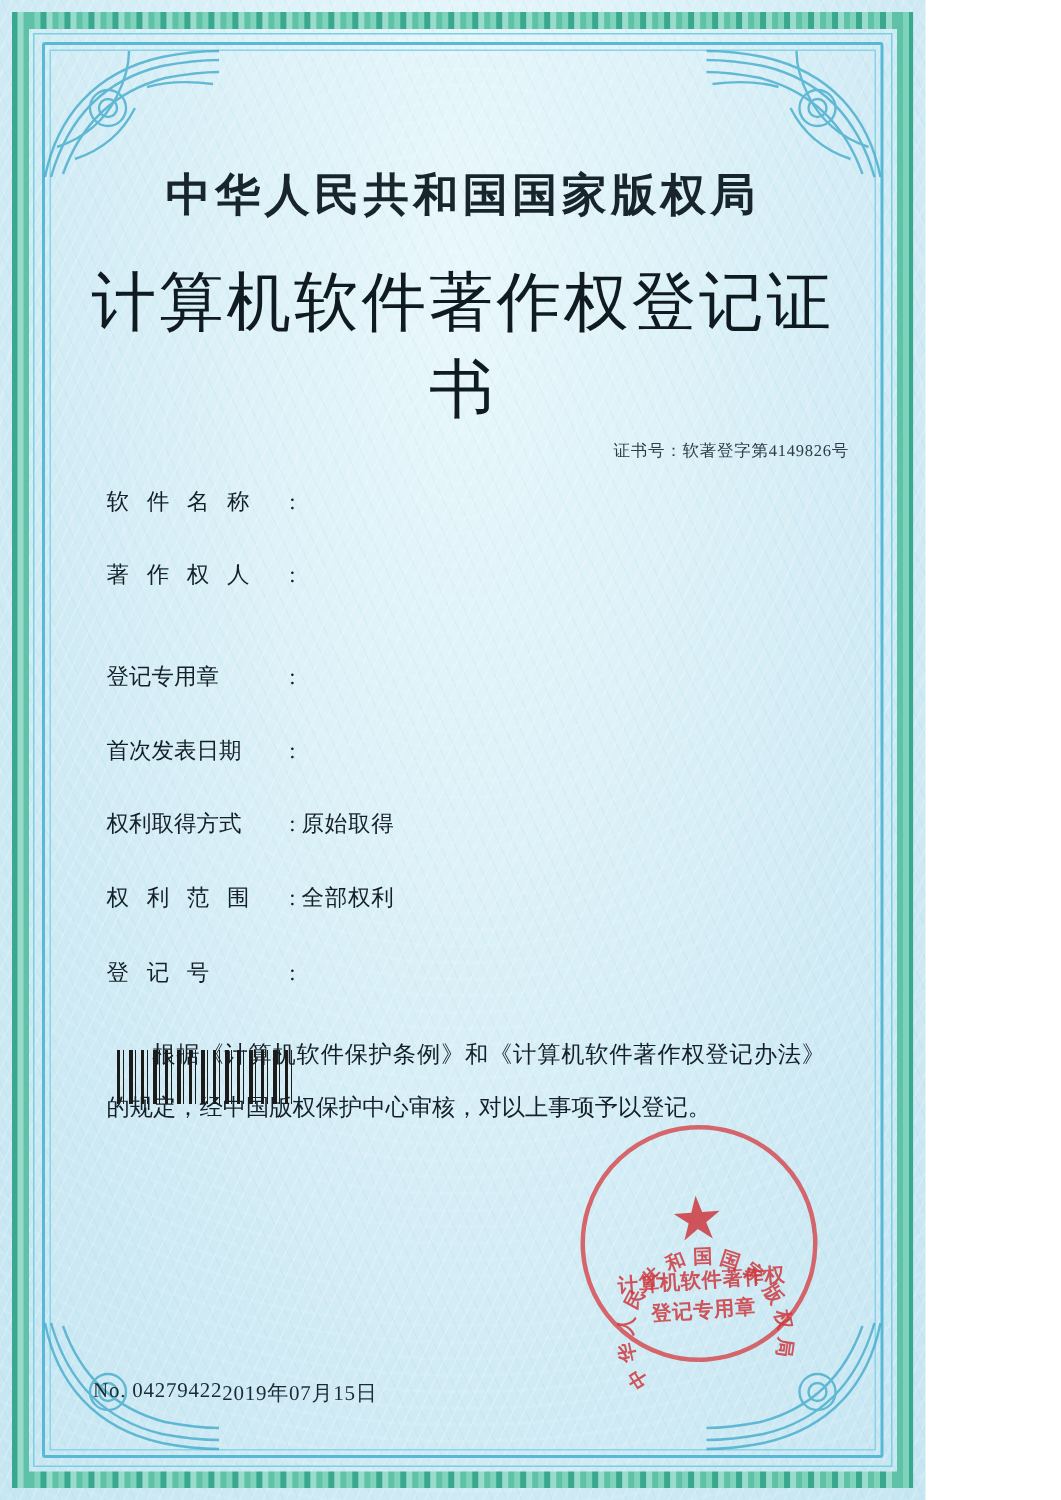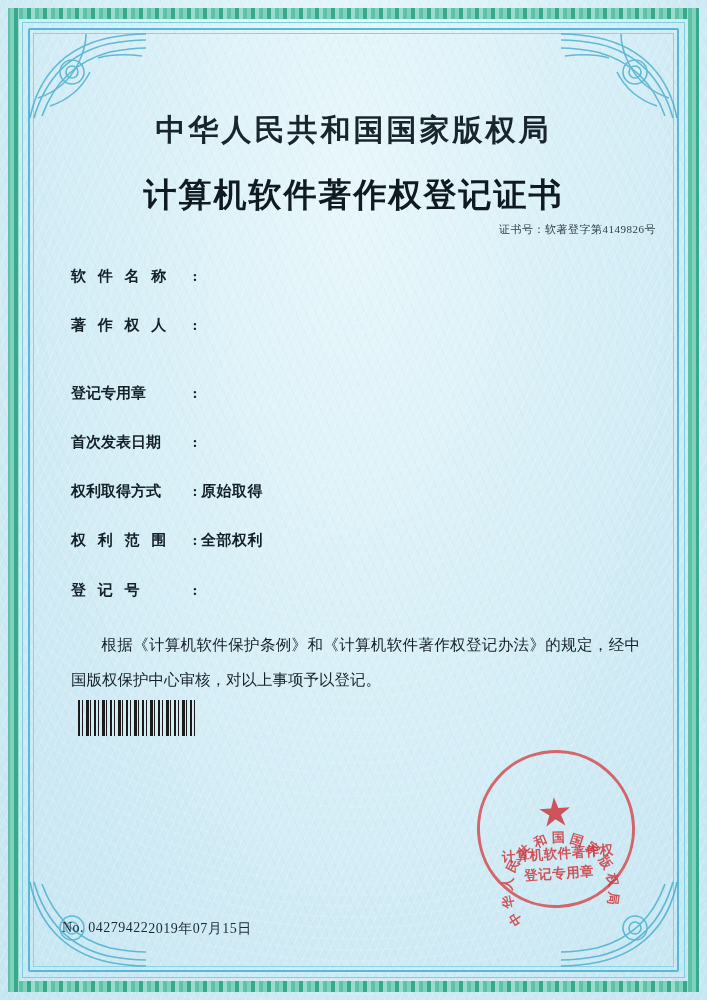--- a/index.html
+++ b/index.html
@@ -10,21 +10,21 @@
   body {
     width: 707px;
     height: 1000px;
     font-family: "Liberation Serif", serif;
     overflow: hidden;
   }
 
   
   .certificate {
     position: relative;
-    width: 707px;
+    width: 617px;
     height: 1000px;
     background:
       radial-gradient(ellipse at 50% 18%, #e8f7fb 0%, #dcf1f8 35%, #cfeaf4 70%, #c6e6f2 100%);
     box-sizing: border-box;
     overflow: hidden;
   }
 
   
   .texture {
     position: absolute;
@@ -91,41 +91,40 @@
     text-align: center;
     font-size: 30px;
     letter-spacing: 3px;
     color: #18252c;
     font-weight: bold;
     margin-top: 70px;
     font-family: "DejaVu Serif", serif;
   }
   .title-main {
     text-align: center;
-    font-size: 33px;
+    font-size: 43px;
     letter-spacing: 2px;
     color: #101b21;
-    font-weight: bold;
+    font-weight: normal;
     margin-top: 22px;
     font-family: "DejaVu Serif", serif;
   }
   .cert-no {
     text-align: right;
     font-size: 11px;
     color: #2c3d46;
     margin-top: 4px;
     padding-right: 6px;
     letter-spacing: .5px;
   }
 
   .fields {
-    margin-top: 28px;
+    margin-top: 16px;
     padding-left: 26px;
     padding-right: 10px;
-    font-weight: bold;
   }
   .field {
     display: flex;
     align-items: flex-start;
     font-size: 15px;
     color: #142028;
     margin-bottom: 10px;
     line-height: 1.55;
   }
   .field .label {

